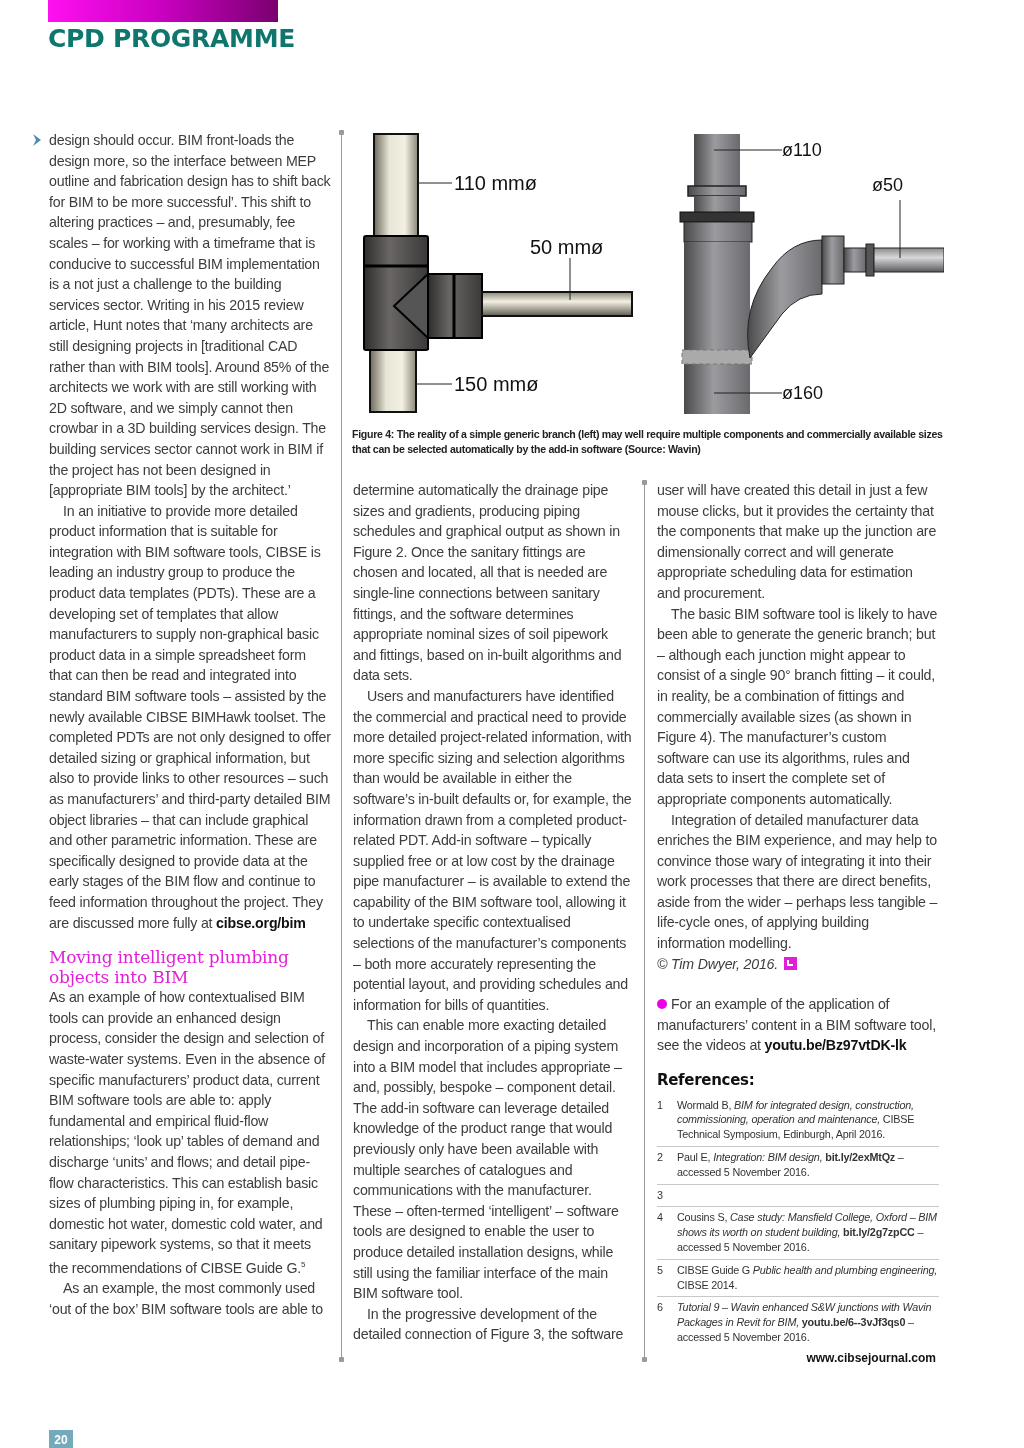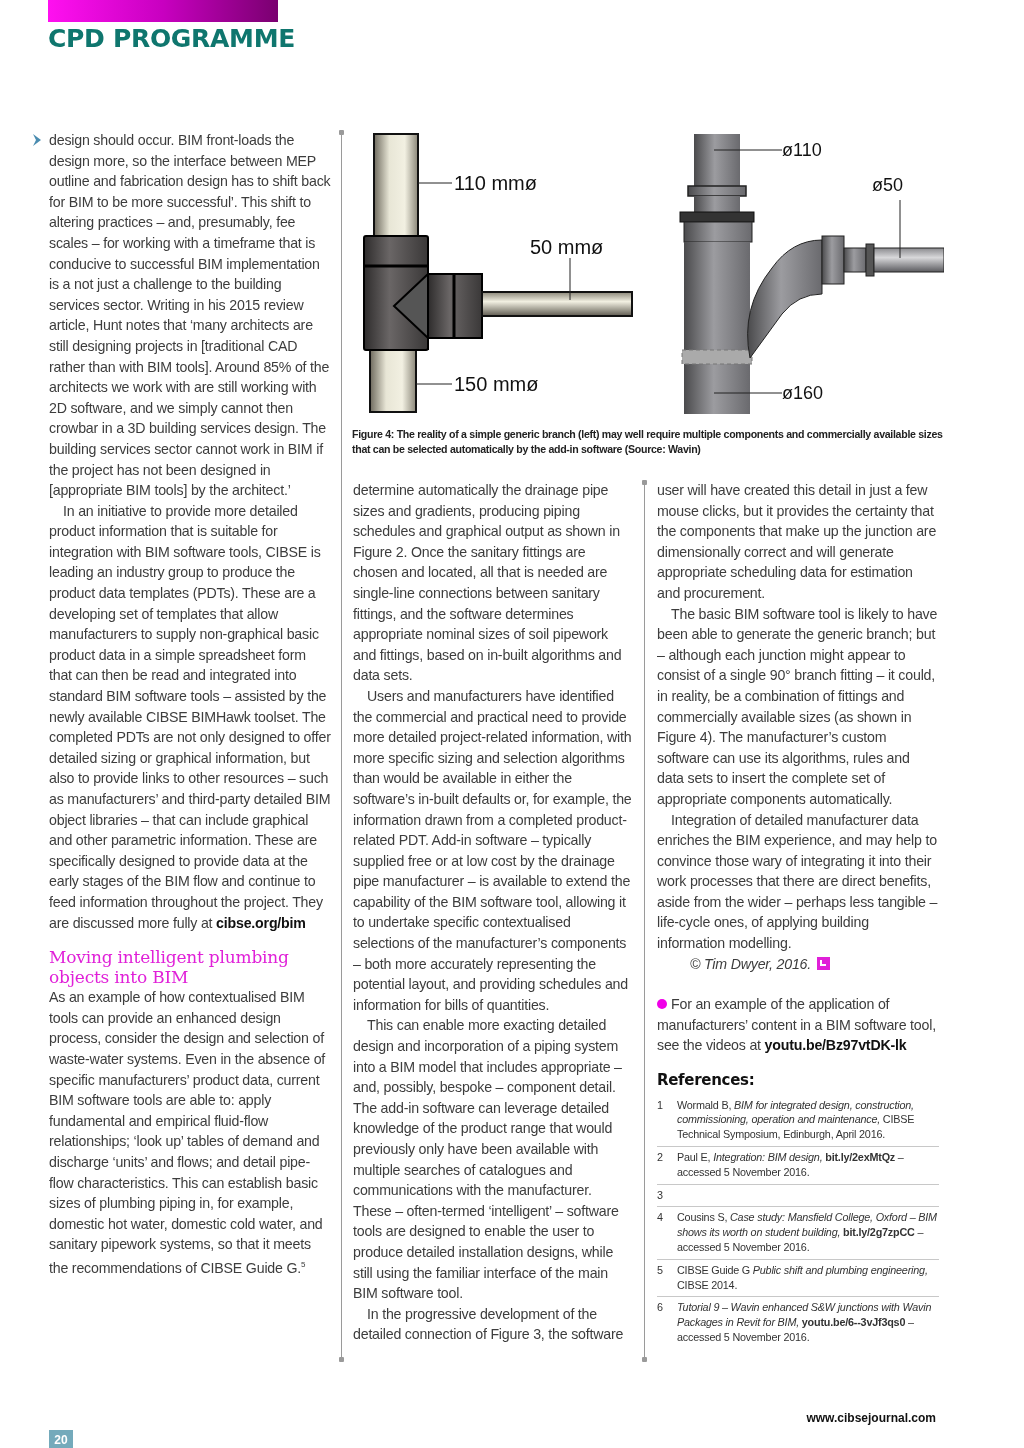--- a/index.html
+++ b/index.html
@@ -10,21 +10,21 @@
   .header-title { position:absolute; left:48px; top:24px; font-size:25px; font-weight:bold;
     color:#0f766e; letter-spacing:-0.3px; font-family:"DejaVu Sans", sans-serif; }
 
   .col { position:absolute; font-size:14.2px; line-height:20.6px; color:#3d3d3d; letter-spacing:-0.2px; }
   .col p { margin:0; }
   .col p.indent { text-indent:14px; }
   .col1 { left:49px; top:130px; width:282px; }
   .col2 { left:353px; top:480px; width:280px; }
   .col3 { left:657px; top:480px; width:282px; }
   .bold { font-weight:bold; color:#111; }
-  .italic { font-style:italic;margin-left:33px; }
+  .italic { font-style:italic; }
 
   .cont-arrow { position:absolute; left:30px; top:133px; width:14px; height:14px; }
   .section-head { color:#e020d8; font-family:"DejaVu Serif", serif; font-size:17px; line-height:20px;
     margin:14px 0 0 0; font-weight:normal; }
 
   .rule { position:absolute; width:1px; background:#9a9a9a; }
   .rule::before, .rule::after { content:""; position:absolute; left:-2px; width:5px; height:5px; background:#9a9a9a; border-radius:1px; }
   .rule::before { top:0; } .rule::after { bottom:0; }
 
   .figure { position:absolute; left:352px; top:128px; width:592px; height:290px; }
@@ -38,40 +38,41 @@
   .refs-title { font-family:"DejaVu Sans", sans-serif; font-weight:bold; font-size:15px; color:#111; margin:14px 0 4px 0; letter-spacing:-0.3px; }
   .ref { display:flex; font-size:10.8px; line-height:14.8px; color:#333; padding:3px 0 4px 0; border-bottom:1px solid #c8c8c8; }
   .ref:last-child { border-bottom:none; }
   .ref-num { width:20px; flex:none; }
   .ref-text { flex:1; }
 
   .footer-page { position:absolute; left:49px; top:1410px; width:24px; height:38px; background:#74aabb; color:#fff;
     font-weight:bold; font-size:12px; text-align:center; padding-top:3px; box-sizing:border-box;margin-top:20px; }
   .footer-journal { position:absolute; left:80px; top:1472px; font-size:13px; color:#111; }
   .footer-journal .bold { font-weight:bold; }
-  .footer-url { position:absolute; right:88px; top:1411px; font-size:12px; font-weight:bold; color:#111;text-align:right; }
+  .footer-url { position:absolute; right:88px; top:1351px; font-size:12px; font-weight:bold; color:#111;text-align:right; }
 </style>
 </head>
 <body>
 
 <div class="header-bar"></div>
 <div class="header-title">CPD PROGRAMME</div>
 
 <svg class="cont-arrow" viewBox="0 0 14 14">
   <path d="M3 1 L11 7 L3 13 L6 7 Z" fill="#4a8cb0"></path>
 </svg>
 
 <div class="rule" style="left:341px; top:130px; height:1232px;"></div>
 <div class="rule" style="left:644px; top:480px; height:882px;"></div>
 
 <div class="col col1">
   <p>design should occur. BIM front-loads the design more, so the interface between MEP outline and fabrication design has to shift back for BIM to be more successful’. This shift to altering practices – and, presumably, fee scales – for working with a timeframe that is conducive to successful BIM implementation is a not just a challenge to the building services sector. Writing in his 2015 review article, Hunt notes that ‘many architects are still designing projects in [traditional CAD rather than with BIM tools]. Around 85% of the architects we work with are still working with 2D software, and we simply cannot then crowbar in a 3D building services design. The building services sector cannot work in BIM if the project has not been designed in [appropriate BIM tools] by the architect.’</p>
   <p class="indent"><span>In an initiative to provide more detailed product information that is suitable for integration with BIM software tools, CIBSE is leading an industry group to produce the product data templates (PDTs). These are a developing set of templates that allow manufacturers to supply non-graphical basic product data in a simple spreadsheet form that can then be read and integrated into standard BIM software tools – assisted by the newly available CIBSE BIMHawk toolset. The completed PDTs are not only designed to offer detailed sizing or graphical information, but also to provide links to other resources – such as manufacturers’ and third-party detailed BIM object libraries – that can include graphical and other parametric information. These are specifically designed to provide data at the early stages of the BIM flow and continue to feed information throughout the project. They are discussed more fully at </span><span class="bold">cibse.org/bim</span></p>
   <h2 class="section-head">Moving intelligent plumbing objects into BIM</h2>
   <p><span>As an example of how contextualised BIM tools can provide an enhanced design process, consider the design and selection of waste-water systems. Even in the absence of specific manufacturers’ product data, current BIM software tools are able to: apply fundamental and empirical fluid-flow relationships; ‘look up’ tables of demand and discharge ‘units’ and flows; and detail pipe-flow characteristics. This can establish basic sizes of plumbing piping in, for example, domestic hot water, domestic cold water, and sanitary pipework systems, so that it meets the recommendations of CIBSE Guide G.</span><sup style="font-size:8px;">5</sup></p>
+  <p class="indent">As an example, the most commonly used ‘out of the box’ BIM software tools are able to</p>
 </div>
 
 <div class="figure">
   <svg width="592" height="290" viewBox="0 0 592 290">
     <defs>
       <linearGradient id="pipeCream" x1="0" x2="1" y1="0" y2="0">
         <stop offset="0" stop-color="#6e6a5e"></stop>
           <stop offset="0.35" stop-color="#e8e6d6"></stop>
         <stop offset="0.7" stop-color="#f2f0e2"></stop>
           <stop offset="1" stop-color="#8a8678"></stop>
@@ -161,21 +162,21 @@
     </div>
     <div class="ref">
       <span class="ref-num">3</span>
     </div>
     <div class="ref">
       <span class="ref-num">4</span>
       <span class="ref-text"><span>Cousins S, </span><i>Case study: Mansfield College, Oxford – BIM shows its worth on student building,</i><b> bit.ly/2g7zpCC</b><span> – accessed 5 November 2016.</span></span>
     </div>
     <div class="ref">
       <span class="ref-num">5</span>
-      <span class="ref-text"><span>CIBSE Guide G </span><i>Public shift and plumbing engineering,</i><b></b><span> CIBSE 2014.</span></span>
+      <span class="ref-text"><span>CIBSE Guide G </span><i>Public health and plumbing engineering,</i><b></b><span> CIBSE 2014.</span></span>
     </div>
     <div class="ref">
       <span class="ref-num">6</span>
       <span class="ref-text"><span></span><i>Tutorial 9 – Wavin enhanced S&amp;W junctions with Wavin Packages in Revit for BIM,</i><b> youtu.be/6--3vJf3qs0</b><span> – accessed 5 November 2016.</span></span>
     </div>
   </div>
 </div>
 
 <div class="footer-page">20</div>
 <div class="footer-journal"><span class="bold">CIBSE Journal</span> <span>December 2016</span></div>

